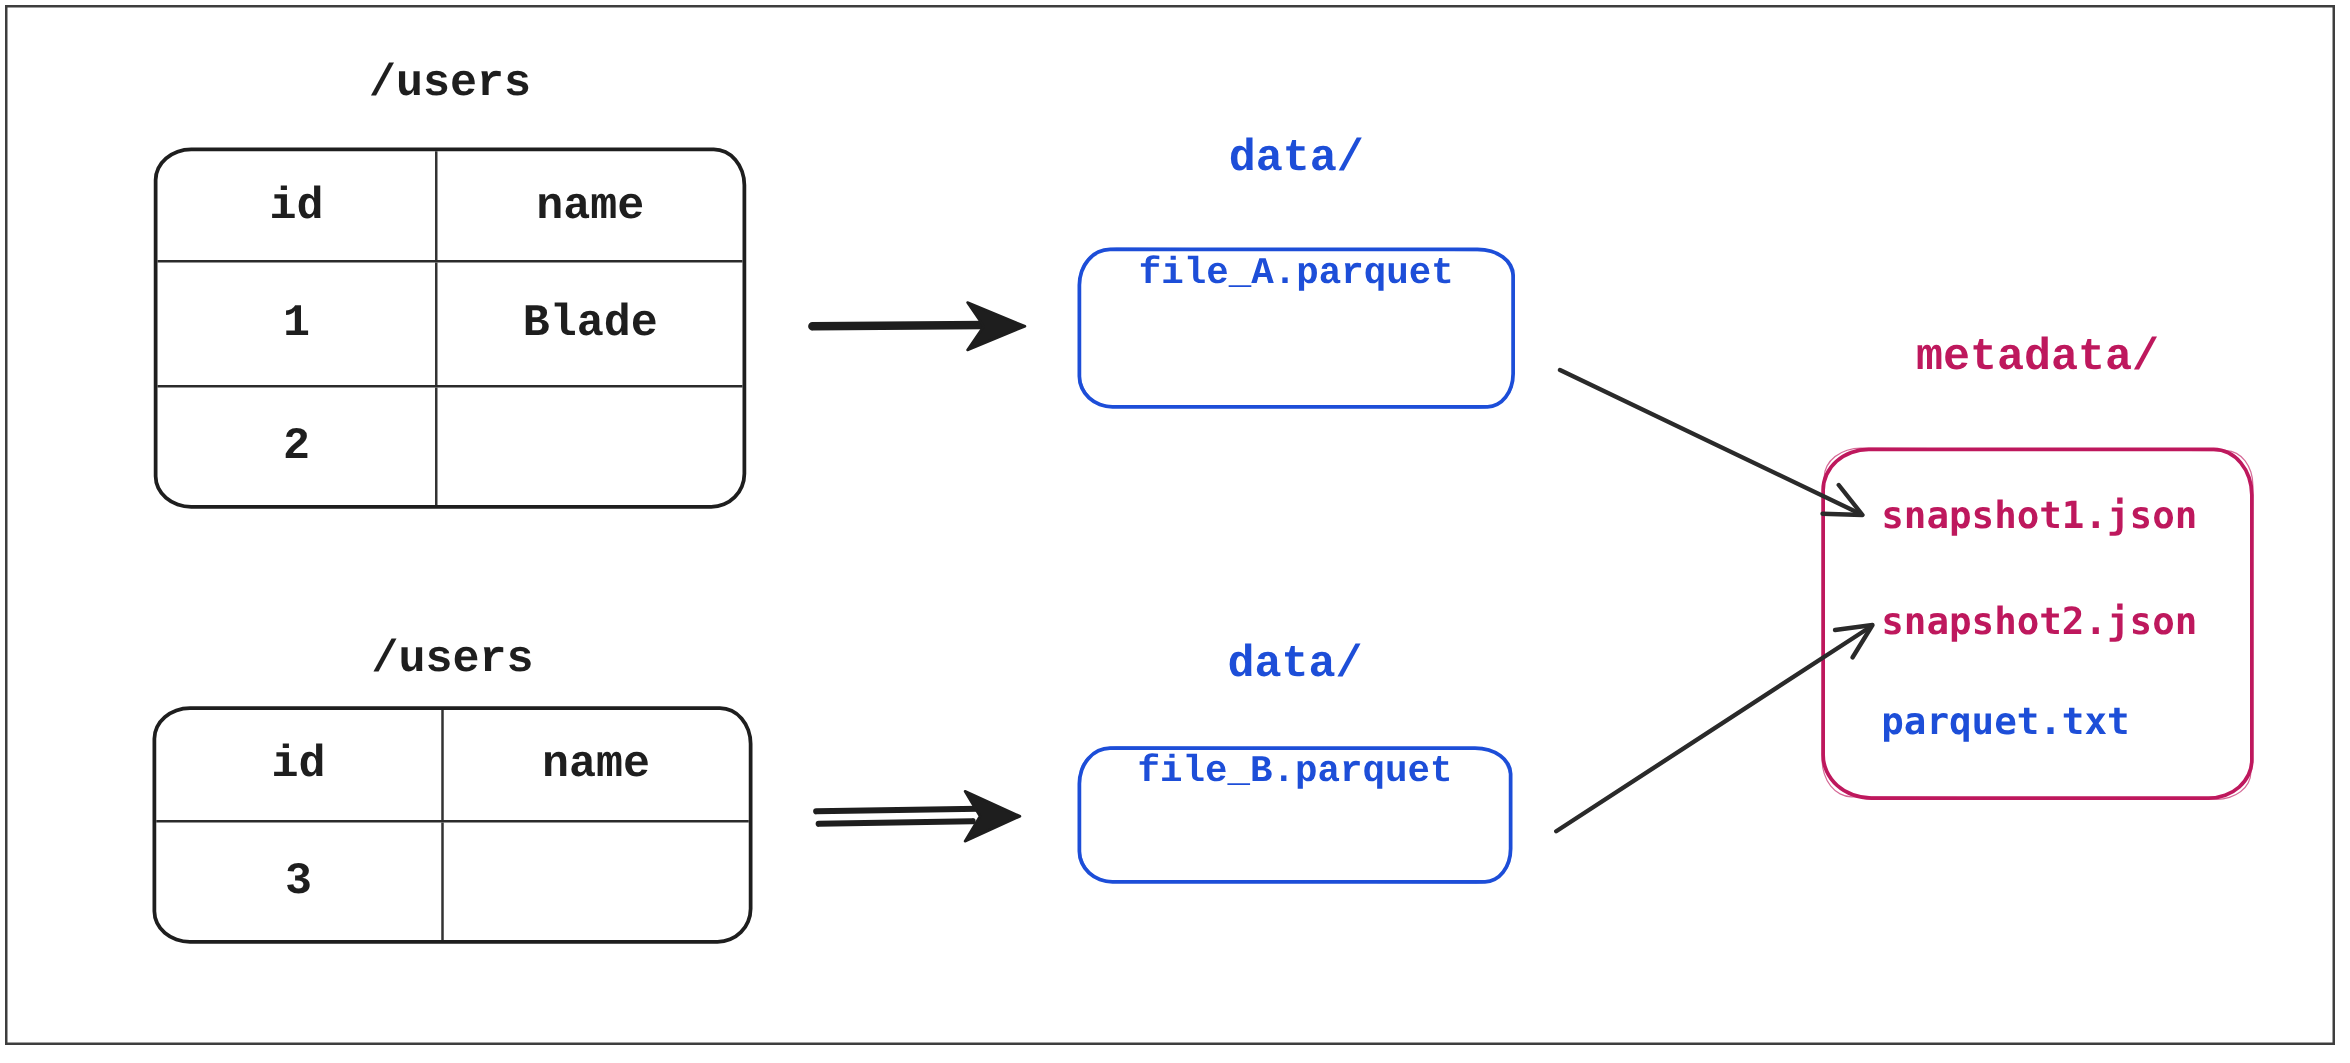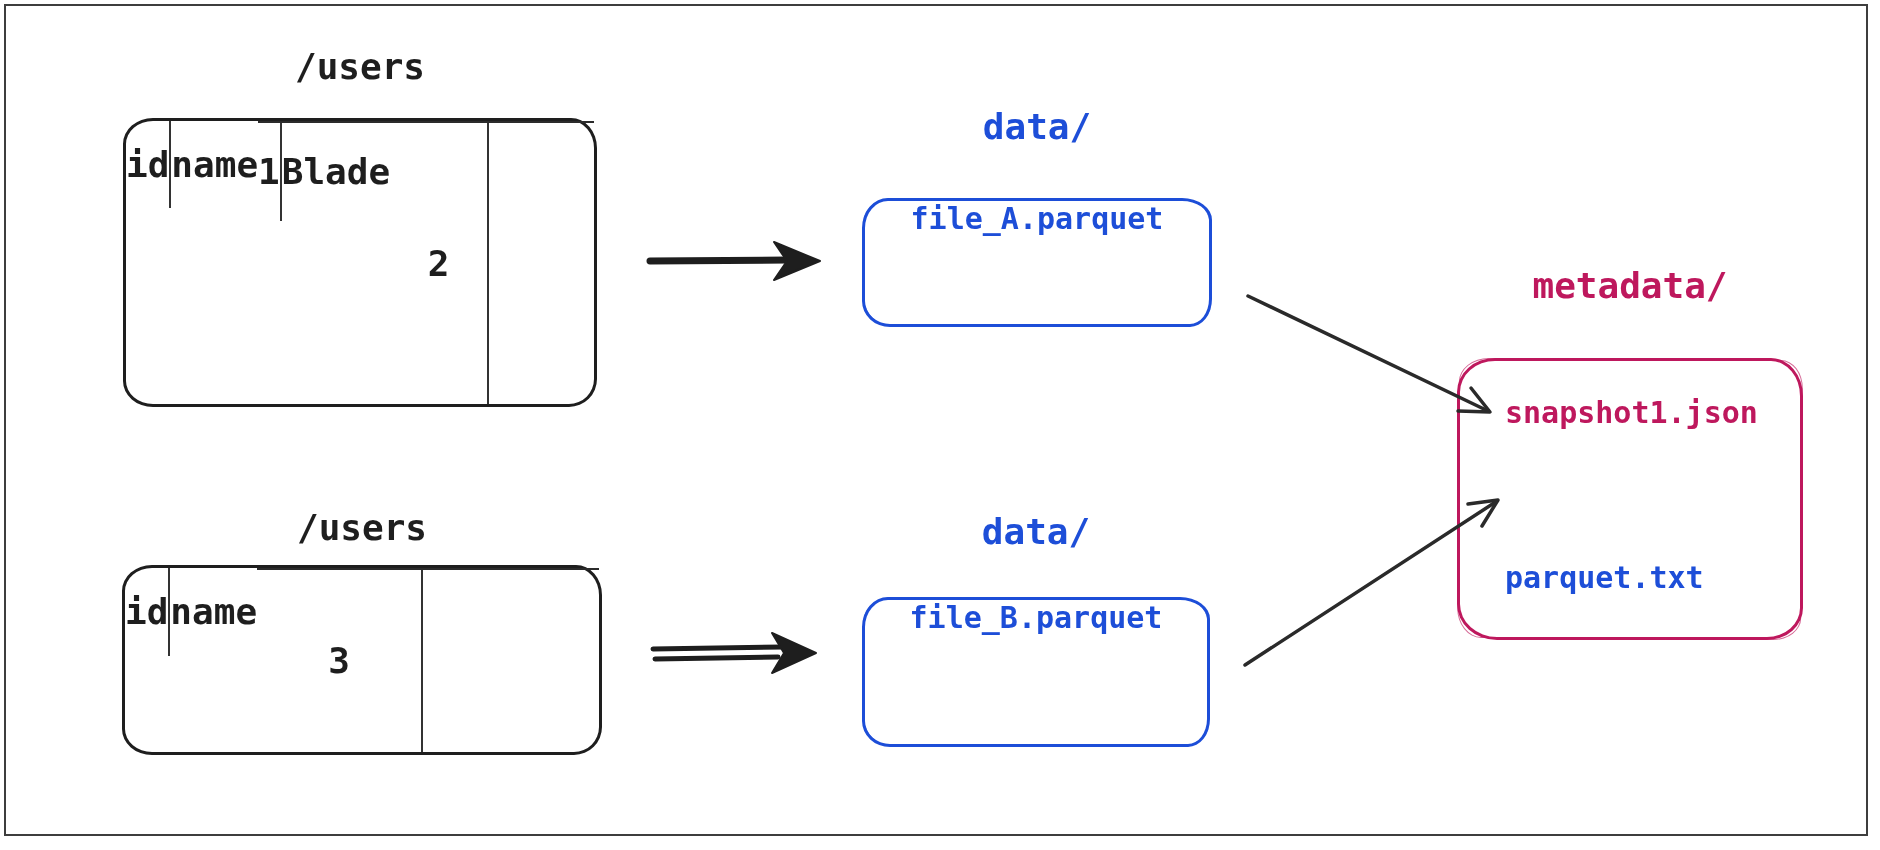--- a/index.html
+++ b/index.html
@@ -5,34 +5,34 @@
   html,body{margin:0;padding:0;background:#ffffff;}
   .canvas{
     position:relative;width:1880px;height:850px;background:#ffffff;overflow:hidden;
     font-family:"DejaVu Sans Mono","Liberation Mono",monospace;
     color:#1e1e1e;
   }
   .frame{
     position:absolute;left:4px;top:4px;width:1864px;height:832px;
     border:2px solid #3e3e3e;background:#ffffff;box-sizing:border-box;
   }
-  .abs{position:absolute;box-sizing:border-box;}
+  .abs{position:absolute;box-sizing:border-box;font-family:Liberation Mono, monospace;}
   .label{
     font-size:36px;font-weight:bold;text-align:center;line-height:40px;
     white-space:nowrap;
   }
   .red{color:#1d4ed8;}
   .orange{color:#be185d;}
   .ink{color:#1e1e1e;}
 
   
   .htable{
     border:3.5px solid #1e1e1e;
     border-radius:30px 26px 28px 30px / 26px 30px 28px 26px;
-    background:#fff;display:flex;flex-direction:row;
+    background:#fff;display:flex;flex-direction:column;
   }
   .trow{display:flex;flex:1;}
   .trow.fixed{flex:none;}
   .trow + .trow{border-top:2.5px solid #2b2b2b;}
   .tcell{
     display:flex;align-items:center;justify-content:center;
     font-size:36px;font-weight:bold;line-height:40px;
   }
   .tcell.c1{width:47.5%;border-right:2px solid #333;}
   .tcell.c2{flex:1;}
@@ -90,27 +90,28 @@
       <div class="tcell c1" style="width:48%;">3</div>
     </div>
   </div>
 
   <div class="abs label red" style="left:862px;top:107px;width:350px;">data/</div>
   <div class="abs fbox red" style="left:862px;top:198px;width:350px;height:129px;">
     <span class="fname red">file_A.parquet</span>
   </div>
 
   <div class="abs label red" style="left:862px;top:512px;width:348px;">data/</div>
-  <div class="abs fbox red" style="left:862px;top:597px;width:348px;height:150px;">
+  <div class="abs fbox red" style="left:862px;top:597px;width:348px;height:110px;">
     <span class="fname red">file_B.parquet</span>
   </div>
 
   <div class="abs label orange" style="left:1457px;top:266px;width:346px;">metadata/</div>
   <div class="abs fbox orange" style="left:1457px;top:358px;width:346px;height:282px;border-radius:38px 32px 36px 40px / 34px 38px 32px 36px;"></div>
   <div class="meta-item orange" style="left:1505px;top:395px;">snapshot1.json</div>
+  <div class="meta-item orange" style="left:1505px;top:480px;">snapshot2.json</div>
   <div class="meta-item red" style="left:1505px;top:560px;">parquet.txt</div>
 
   <svg class="arrows" width="1880" height="850" viewBox="0 0 1880 850">
 
     <g stroke="#1e1e1e" fill="#1e1e1e">
       <path d="M650 261 L788 260" fill="none" stroke-width="7" stroke-linecap="round"></path>
       <path d="M820 261 L774 242 L787 261 L774 280 Z" stroke-width="2" stroke-linejoin="round"></path>
     </g>
 
     <g stroke="#1e1e1e" fill="#1e1e1e">

